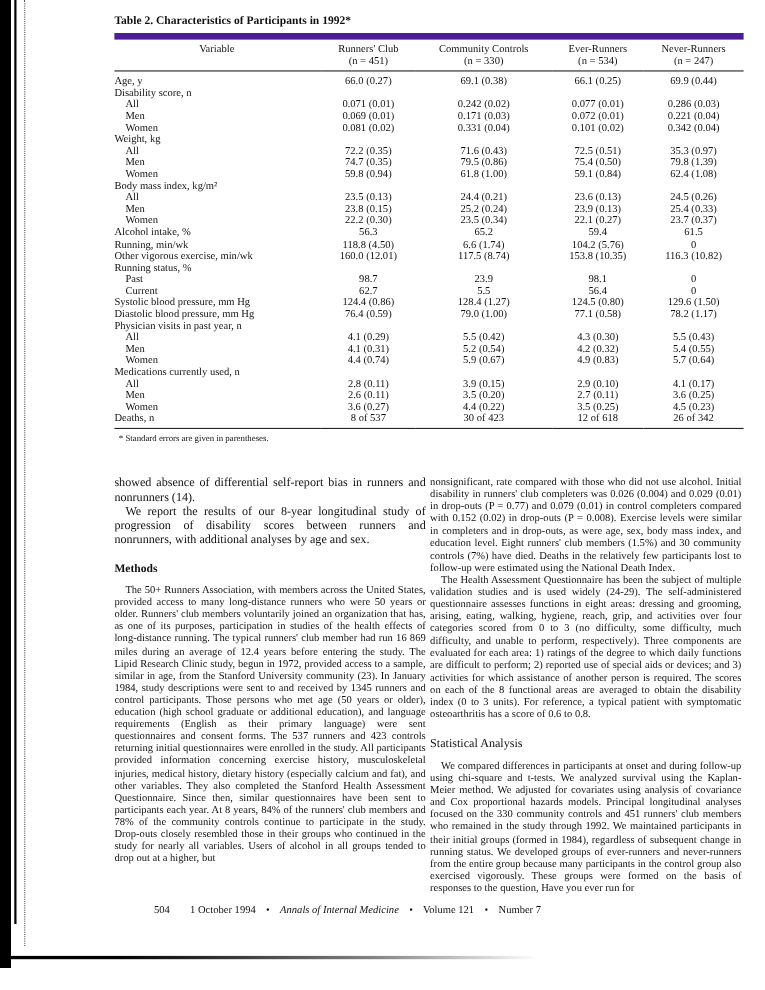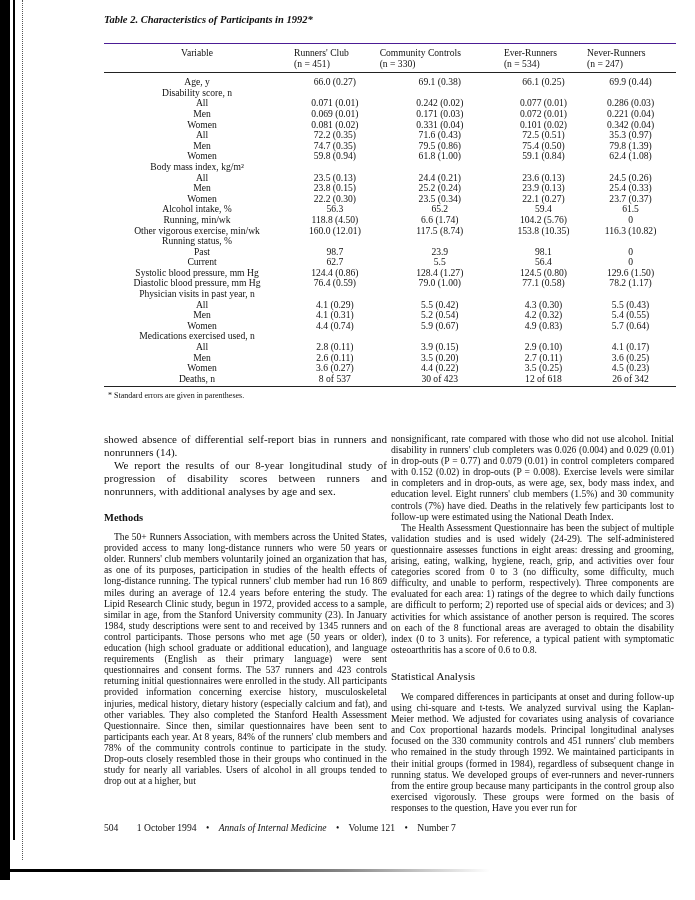--- a/index.html
+++ b/index.html
@@ -7,42 +7,42 @@
     width: 695px; height: 900px; background: #ffffff; position: relative; overflow: hidden;
     font-family: "Liberation Serif", "DejaVu Serif", serif; color: #111;
   }
   .scan-bar-left { position: absolute; left: 0; top: 0; width: 10px; height: 880px; background: #000; }
   .scan-bar-left2 { position: absolute; left: 13px; top: 0; width: 2px; height: 840px; background: #000; }
   .scan-dots { position: absolute; left: 22px; top: 0; width: 0; height: 860px; border-left: 1px dotted #555; }
   .scan-bottom { position: absolute; left: 10px; top: 869px; width: 480px; height: 3px;
     background: linear-gradient(to right, #000 0%, #000 20%, #333 40%, #888 70%, rgba(0,0,0,0) 100%); }
 
   .page { position: absolute; left: 104px; top: 14px; width: 572px; }
-  .tbl-title { font-size: 10.5px; font-weight: bold; padding-bottom: 18px; border-bottom: 1px solid #4c1d95; font-style: italic; }
+  .tbl-title { font-size: 10.5px; font-weight: bold; padding-bottom: 5px; border-bottom: 6px solid #4c1d95; }
   table.t { width: 100%; border-collapse: collapse; font-size: 9.6px; line-height: 10.6px; }
-  table.t th { font-weight: normal; text-align: left; vertical-align: top; padding: 4px 2px 3px 2px; border-bottom: 1px solid #222; }
+  table.t th { font-weight: normal; text-align: center; vertical-align: top; padding: 4px 2px 3px 2px; border-bottom: 1px solid #222; }
   table.t th.var { text-align: center; padding-left: 0; }
   table.t td { padding: 0 2px; text-align: center; white-space: nowrap; }
-  table.t td.lab { text-align: center; padding-left: 0; }
+  table.t td.lab { text-align: left; padding-left: 0; }
   table.t td.sub { padding-left: 10px; }
   table.t tr.first td { padding-top: 4px; }
   table.t tr.last td { padding-bottom: 2px; border-bottom: 1px solid #222; }
   .it { font-style: italic; }
   .footnote { font-size: 8px; margin-top: 4px; padding-left: 4px; }
 
   .cols { position: absolute; top: 433px; left: 104px; width: 578px; display: flex; gap: 4px; }
   .col { width: 283px; font-size: 9.6px; line-height: 11.1px; text-align: justify; }
   .col p { margin: 0; }
   .col p.ind { text-indent: 10px; }
   .col p.big { font-size: 11px; line-height: 13px; }
   .col h3 { font-size: 10.5px; font-weight: bold; margin: 14px 0 8px 0; }
   .col h4 { font-size: 11px; font-weight: normal; margin: 0 0 9px 0; }
   .col h4.spaced { margin-top: 16px; }
   .footer { position: absolute; top: 822px; left: 104px; font-size: 9.6px; }
-  .footer .pg { margin-right: 16px; }
+  .footer .pg { margin-right: 16px; margin-left: 36px; }
   .footer .sep { margin: 0 7px; }
 </style>
 </head>
 <body>
 
 <div class="scan-bar-left"></div>
 <div class="scan-bar-left2"></div>
 <div class="scan-dots"></div>
 <div class="scan-bottom"></div>
 
@@ -102,20 +102,27 @@
           <td>0.221 (0.04)</td>
         </tr>
         <tr>
           <td class="lab sub">Women</td>
           <td>0.081 (0.02)</td>
           <td>0.331 (0.04)</td>
           <td>0.101 (0.02)</td>
           <td>0.342 (0.04)</td>
         </tr>
         <tr>
+          <td class="lab">Weight, kg</td>
+          <td></td>
+          <td></td>
+          <td></td>
+          <td></td>
+        </tr>
+        <tr>
           <td class="lab sub">All</td>
           <td>72.2 (0.35)</td>
           <td>71.6 (0.43)</td>
           <td>72.5 (0.51)</td>
           <td>35.3 (0.97)</td>
         </tr>
         <tr>
           <td class="lab sub">Men</td>
           <td>74.7 (0.35)</td>
           <td>79.5 (0.86)</td>
@@ -235,21 +242,21 @@
           <td>5.4 (0.55)</td>
         </tr>
         <tr>
           <td class="lab sub">Women</td>
           <td>4.4 (0.74)</td>
           <td>5.9 (0.67)</td>
           <td>4.9 (0.83)</td>
           <td>5.7 (0.64)</td>
         </tr>
         <tr>
-          <td class="lab">Medications exercised used, n</td>
+          <td class="lab">Medications currently used, n</td>
           <td></td>
           <td></td>
           <td></td>
           <td></td>
         </tr>
         <tr>
           <td class="lab sub">All</td>
           <td>2.8 (0.11)</td>
           <td>3.9 (0.15)</td>
           <td>2.9 (0.10)</td>

